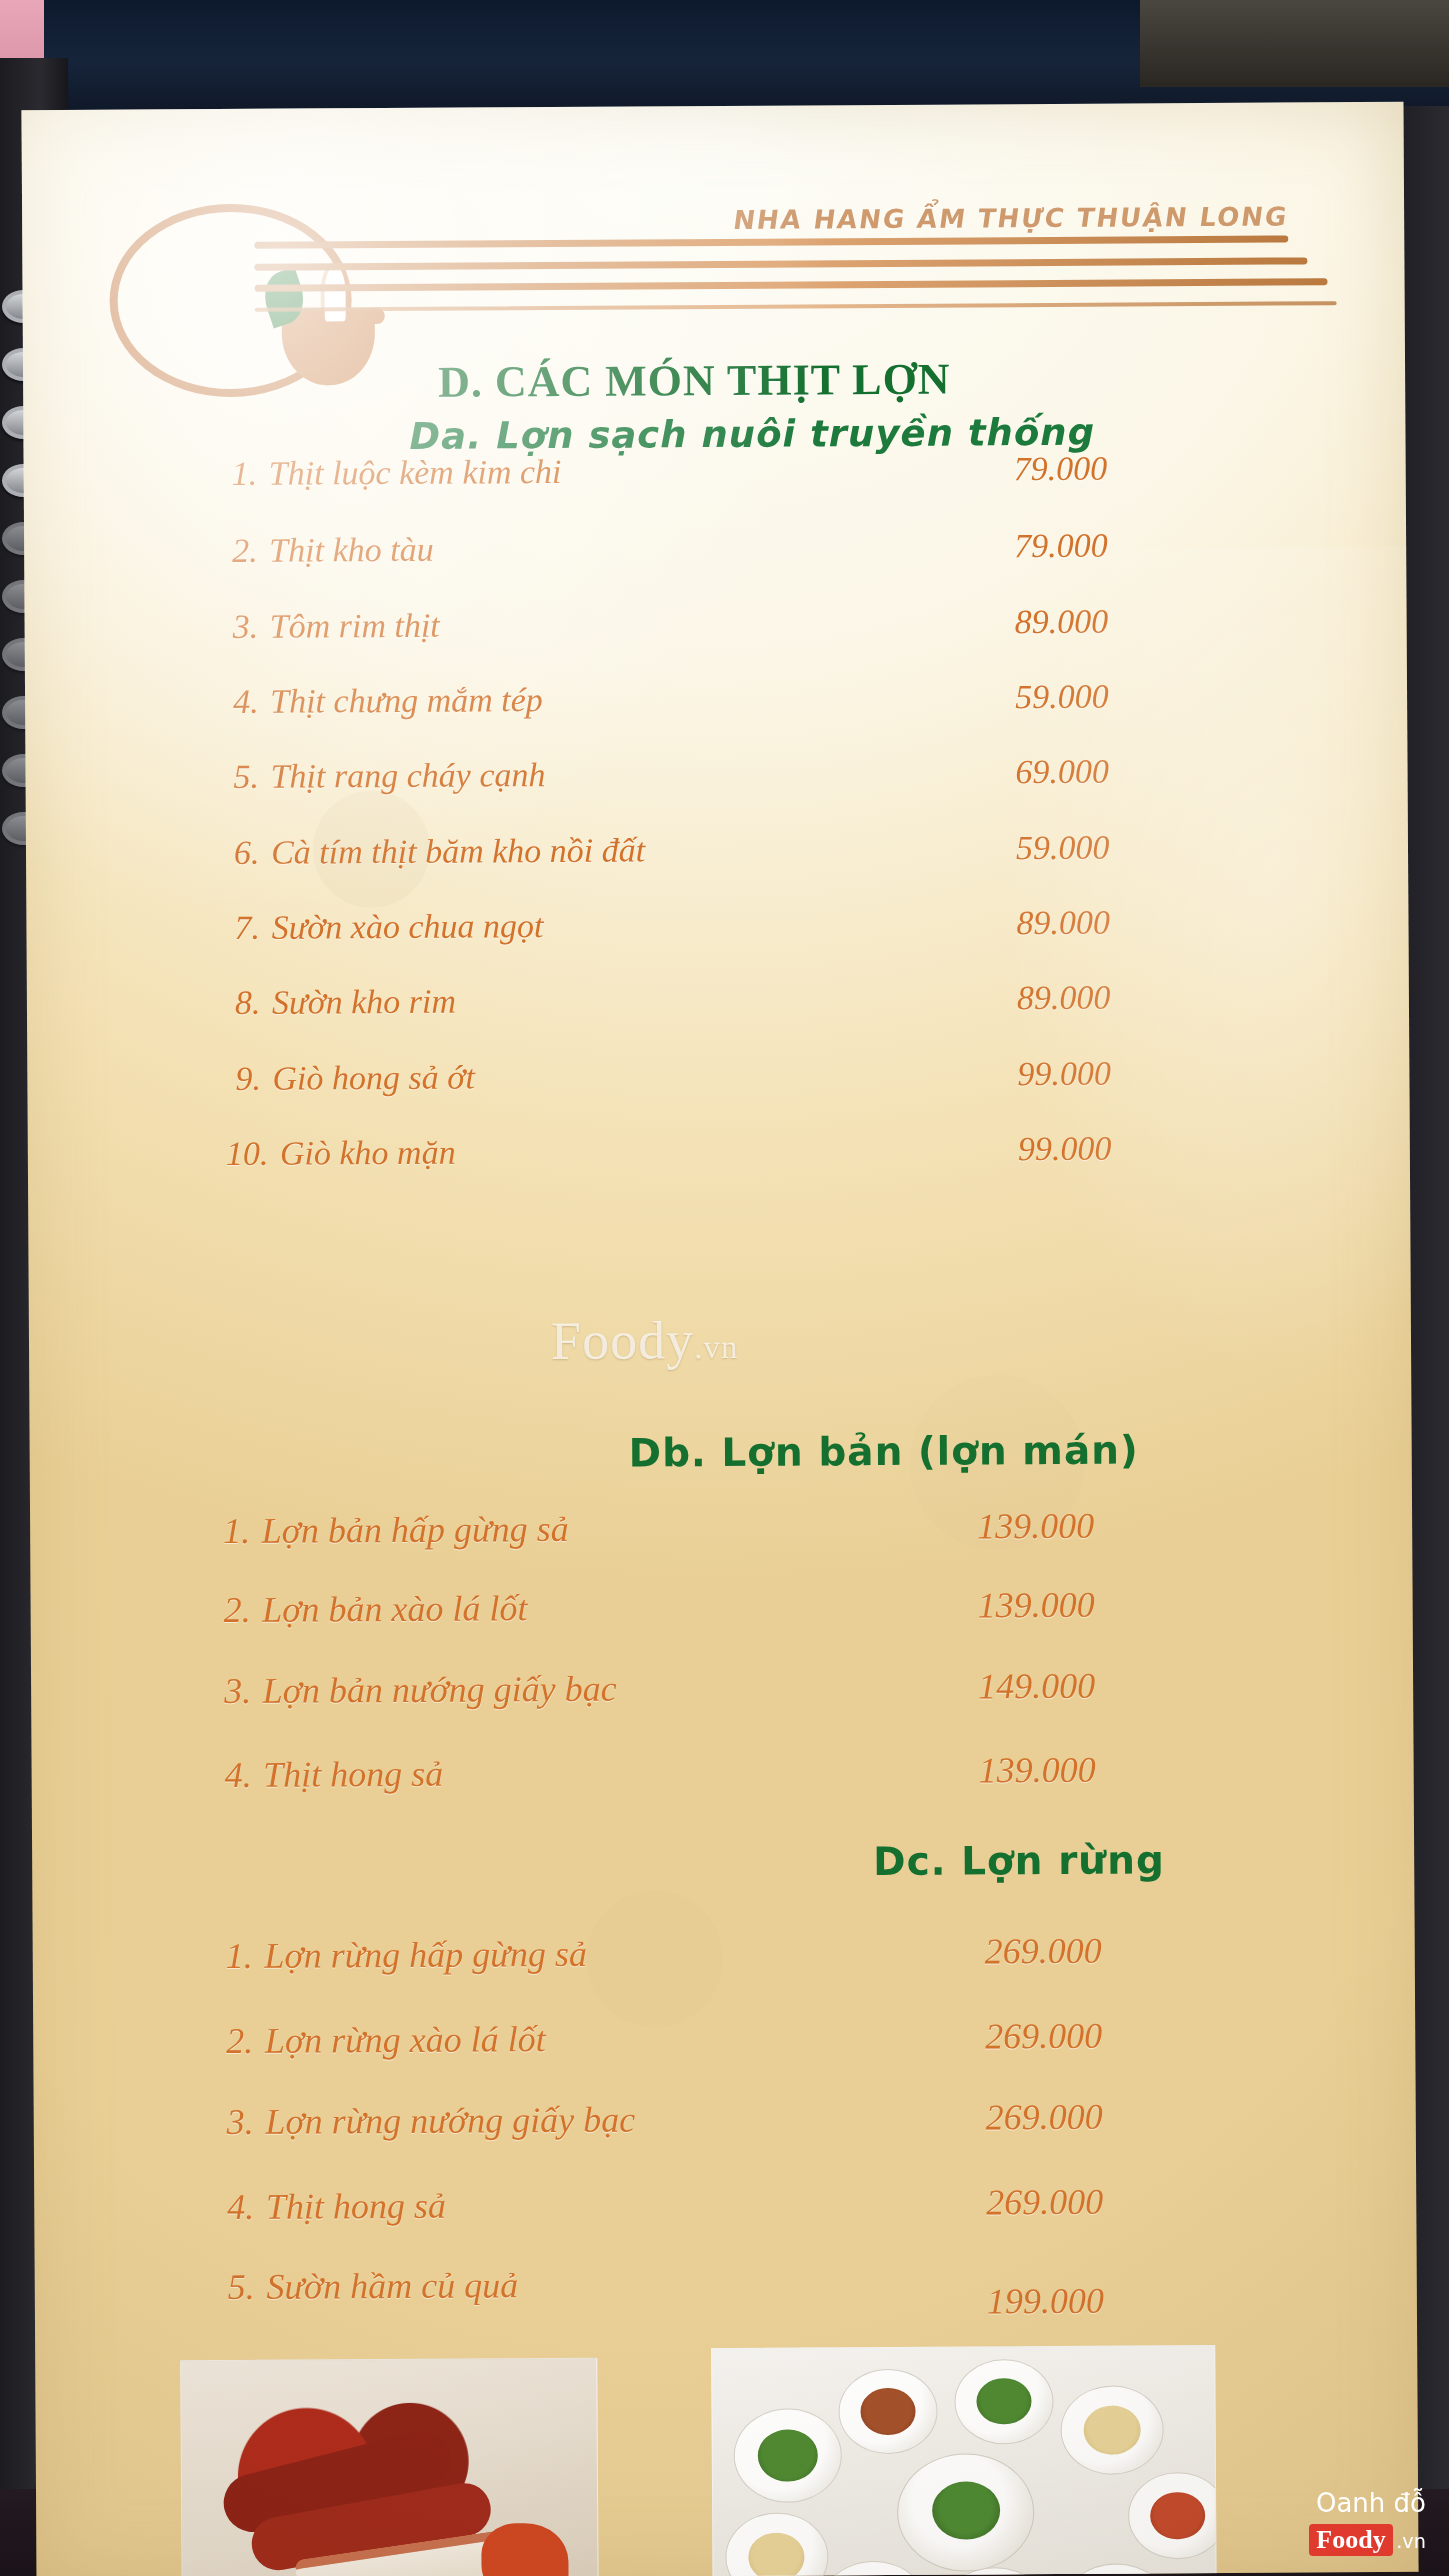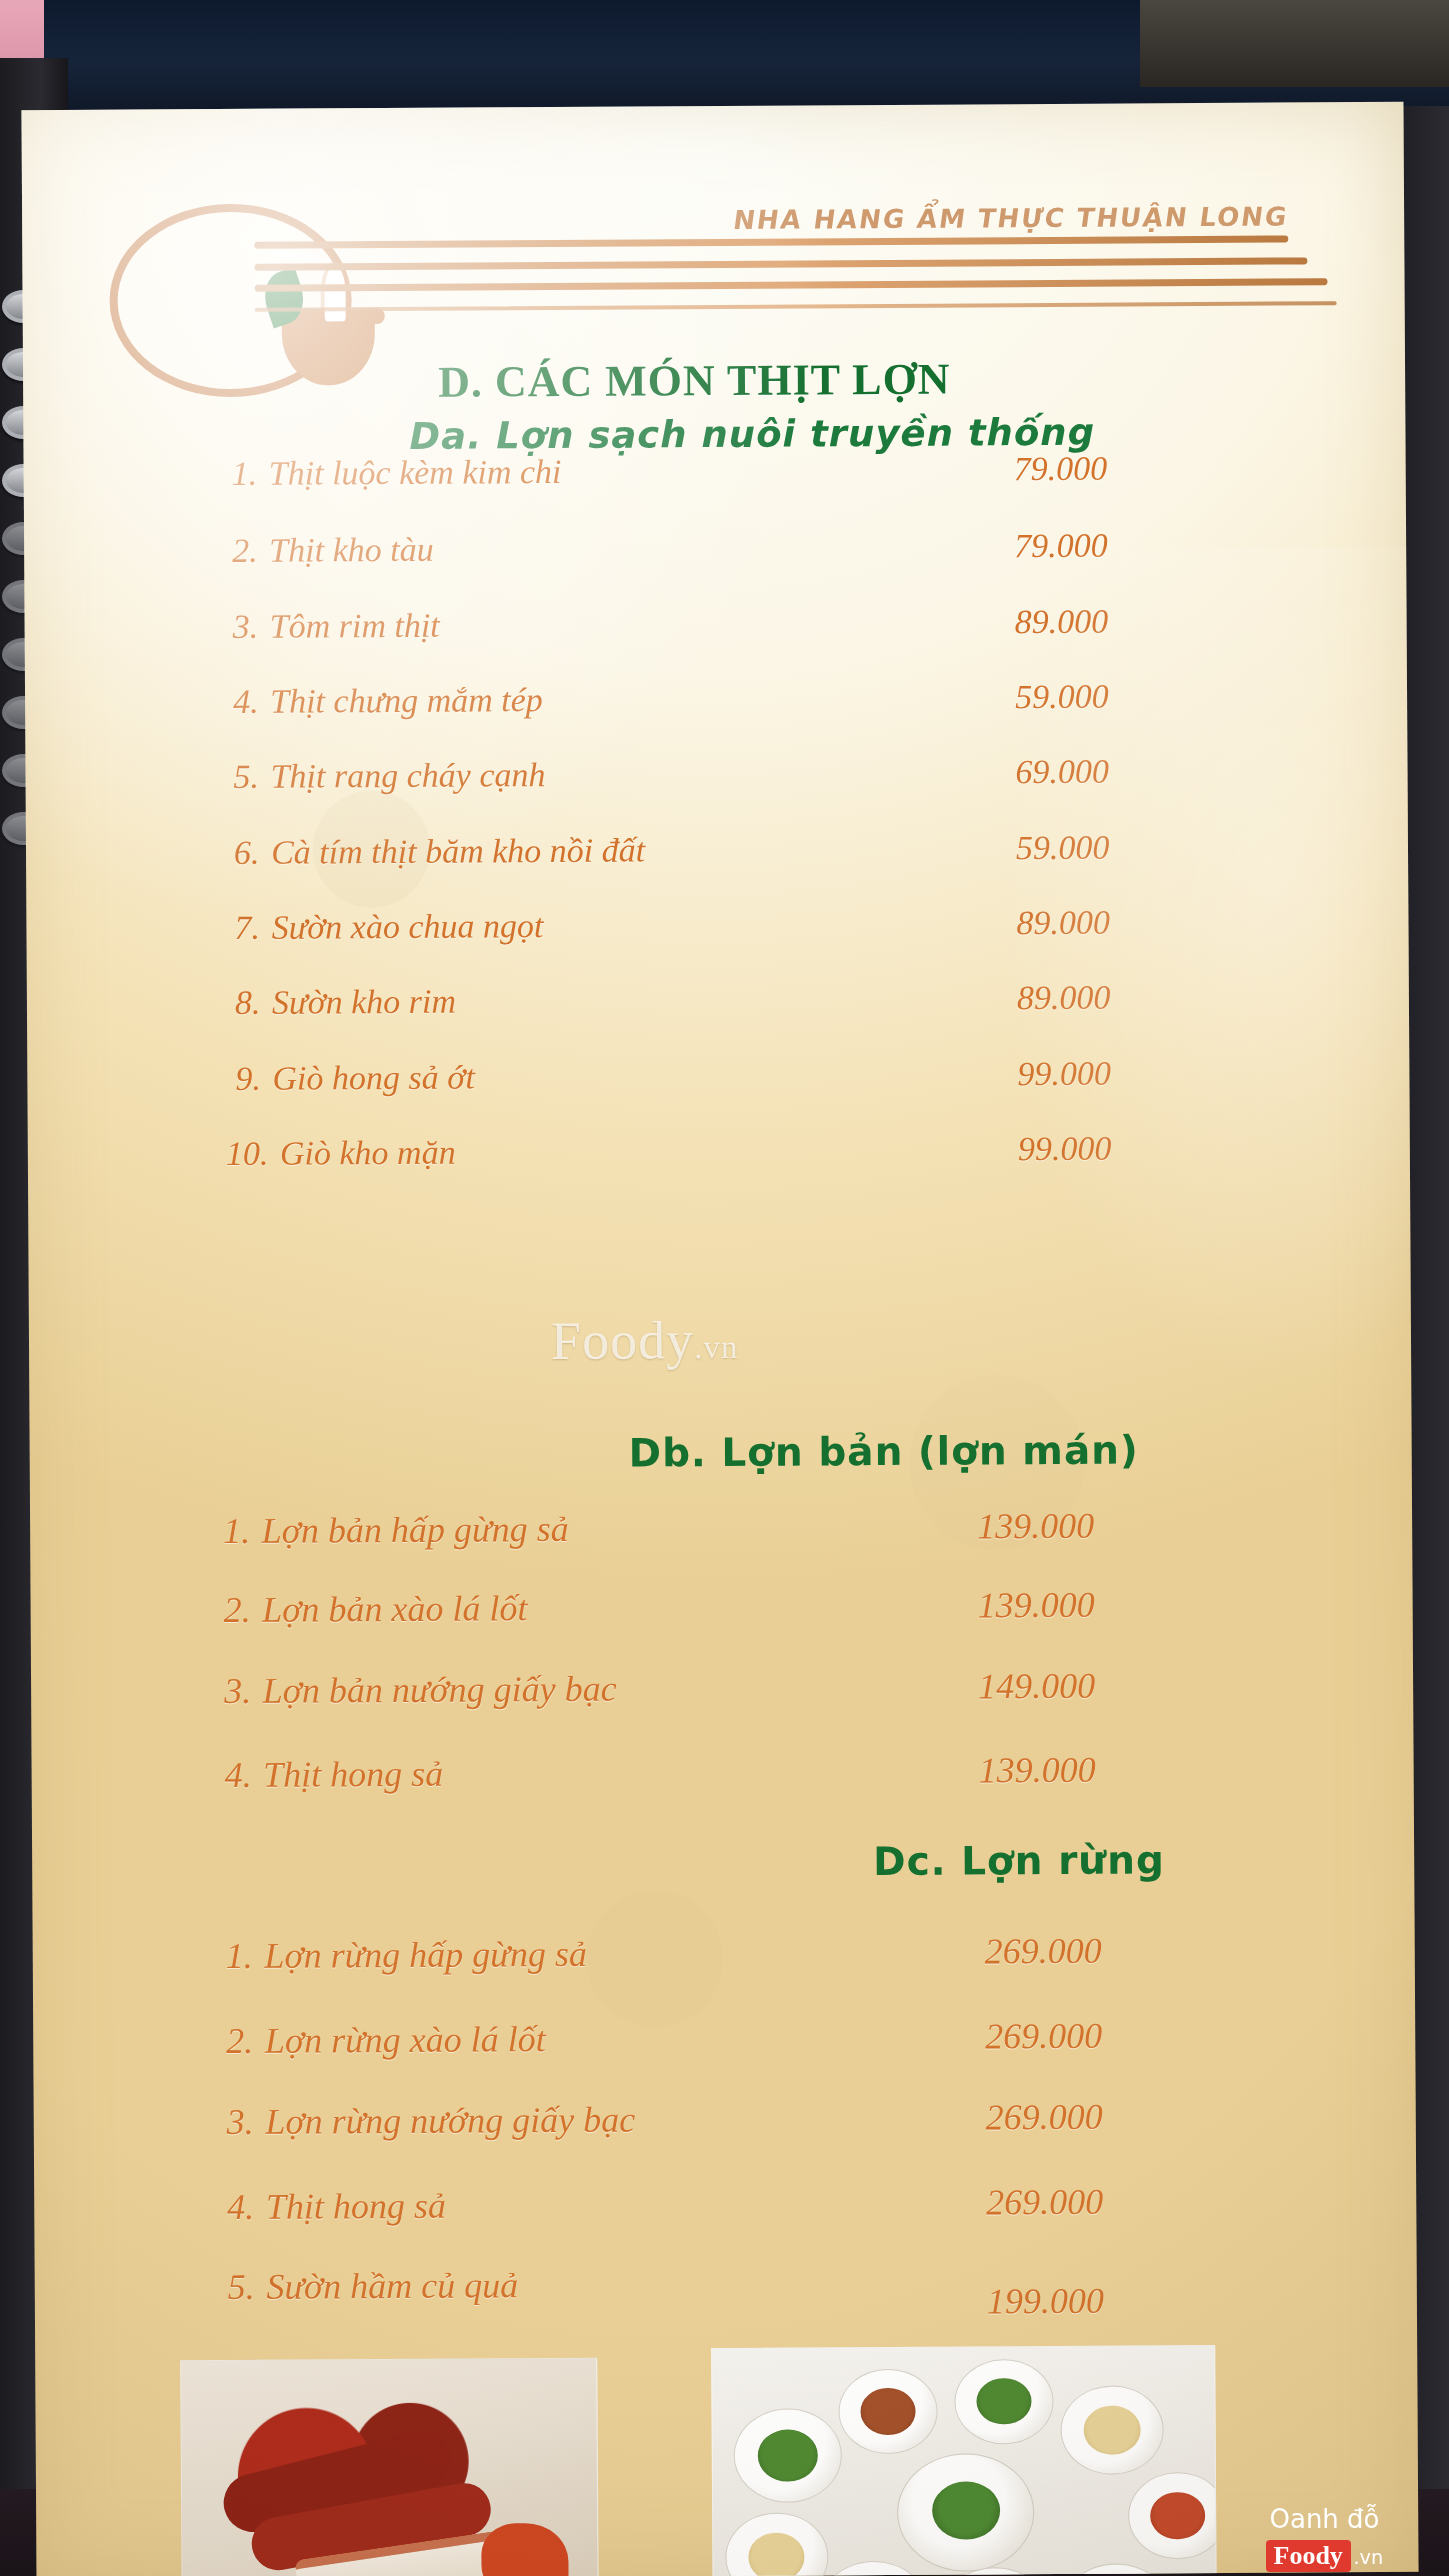--- a/index.html
+++ b/index.html
@@ -322,23 +322,23 @@
   }
   .center-plate .garnish {
     position: absolute; left: 34px; top: 27px;
     width: 68px; height: 58px; border-radius: 50%;
     background: radial-gradient(circle at 50% 45%, #4d8a33 0 55%, #2f5d1f 100%);
   }
 
   
   #credit {
     position: absolute;
-    right: 23px; bottom: 4px;
+    right: 23px; bottom: 20px;
     width: 203px;
-    text-align: center;
+    text-align: right;
     font-family: "DejaVu Sans", sans-serif;
     color: #ffffff;
     z-index: 10;
   }
   #credit .cname { font-size: 26px; line-height: 33px; }
   #credit .foody {
     display: inline-block;
     margin-top: 3.9px;
     font-family: "Liberation Serif", serif;
     font-size: 26px;

